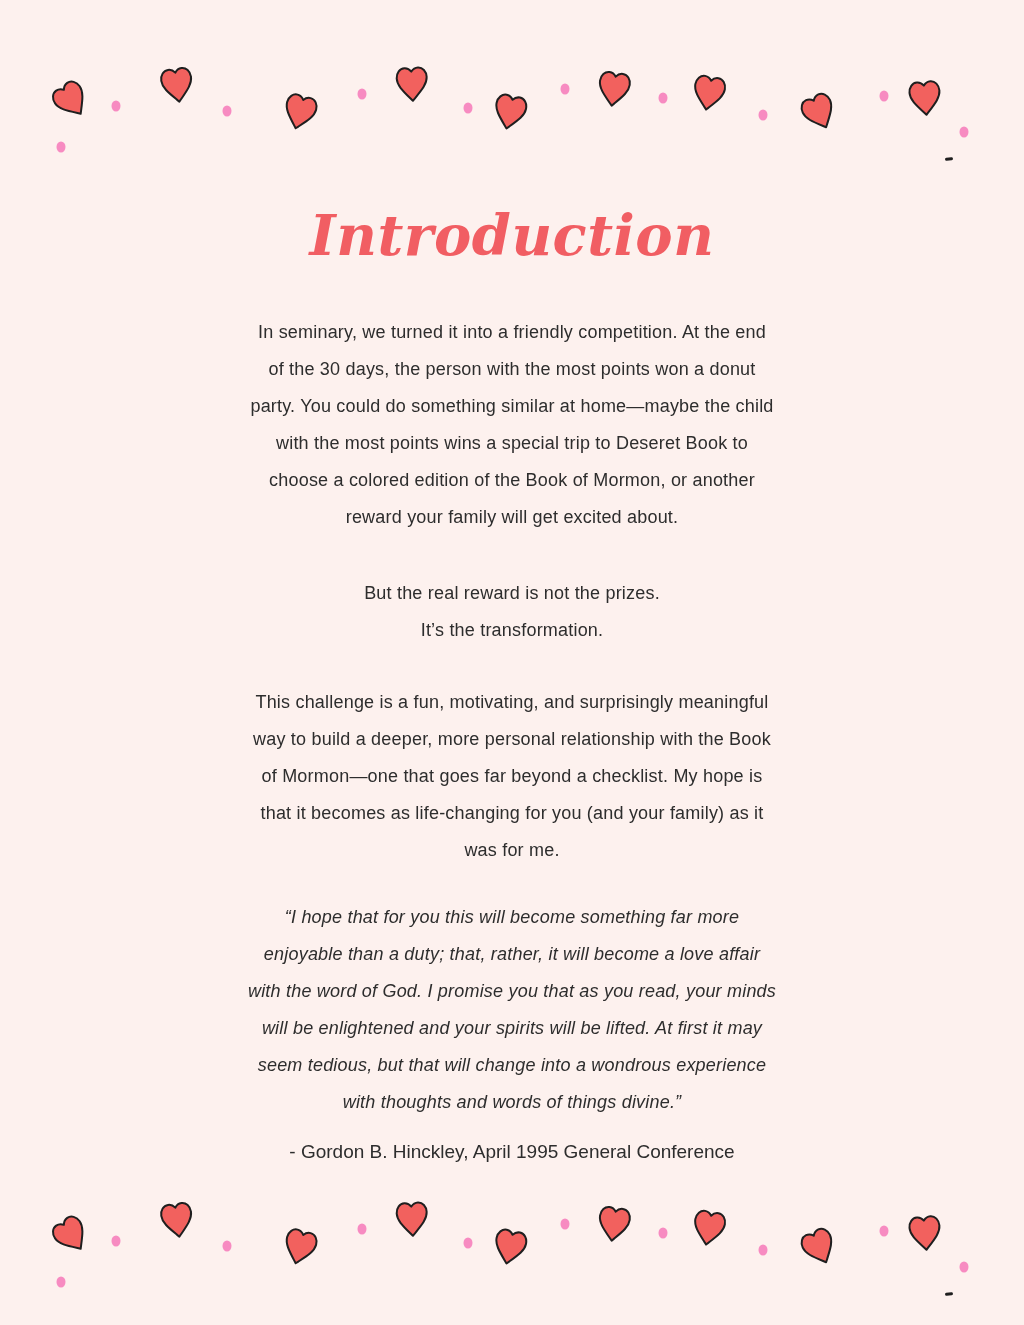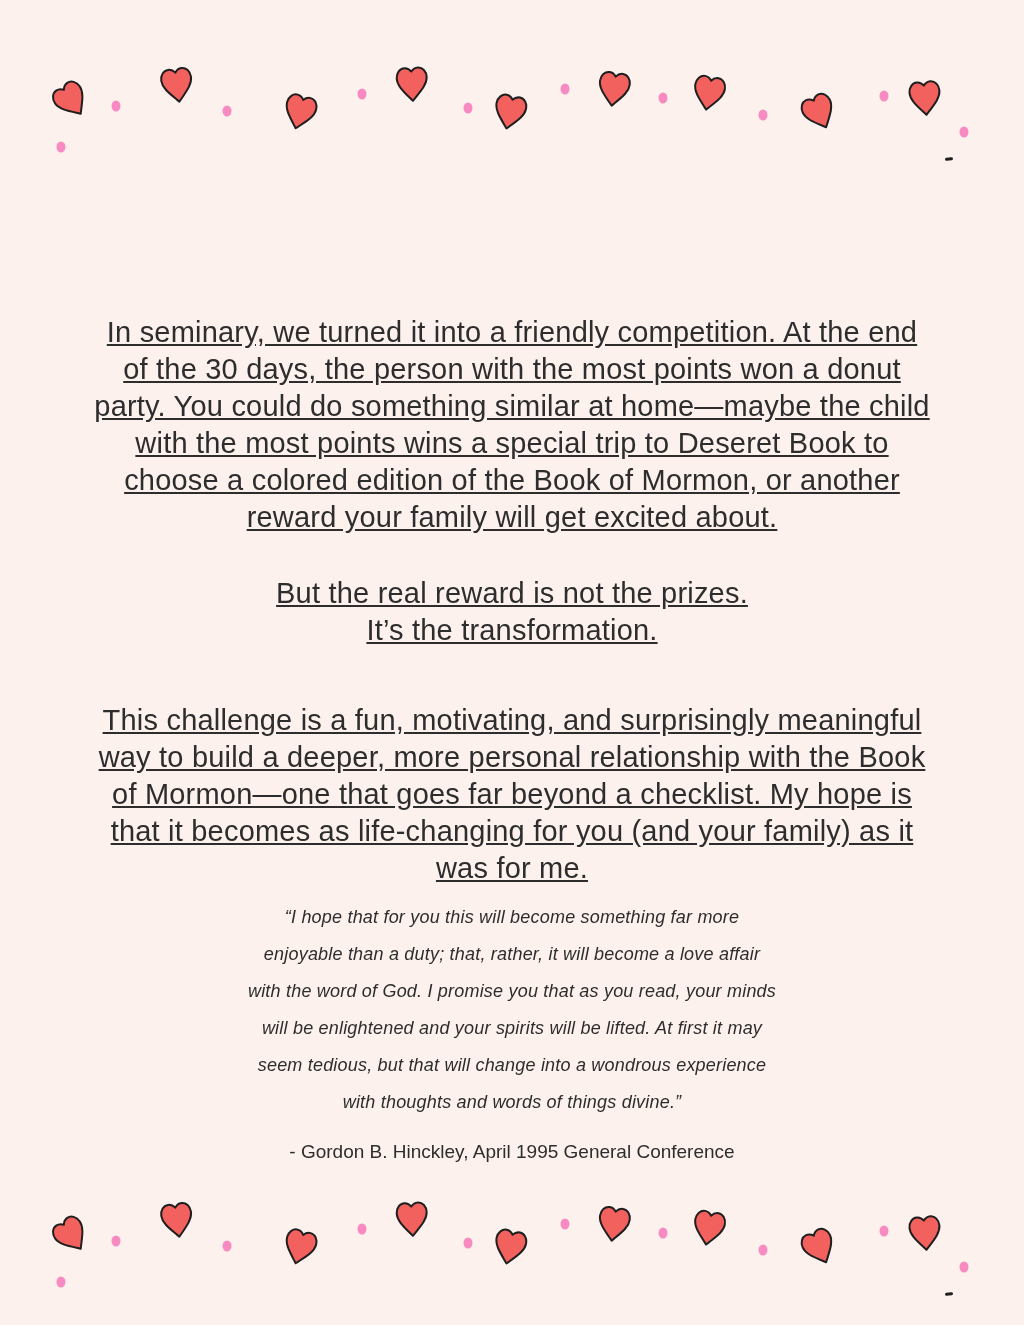--- a/index.html
+++ b/index.html
@@ -44,28 +44,27 @@
   .body-text, .quote-text, .attribution-text {
     position: absolute;
     left: 60px;
     width: 904px;
     margin: 0;
     text-align: center;
     white-space: pre-line;
     color: #2d2d2d;
   }
   .body-text {
-    font-size: 29px;
+    font-size: 18px;
     line-height: 37px;
     letter-spacing: 0.2px;
-    text-decoration: underline;
   }
   .p-seminary  { top: 314px; }
   .p-reward    { top: 575px; }
-  .p-challenge { top: 684px; margin-top: 18px; }
+  .p-challenge { top: 684px; }
   .quote-text {
     top: 899px;
     font-size: 18px;
     line-height: 37px;
     font-style: italic;
     letter-spacing: 0.2px;
   }
   .attribution-text {
     top: 1140px;
     font-size: 19px;
@@ -93,20 +92,21 @@
         <ellipse cx="468" cy="53" rx="4.5" ry="5.5" fill="#f78bc1"></ellipse>
         <ellipse cx="565" cy="34" rx="4.5" ry="5.5" fill="#f78bc1"></ellipse>
         <ellipse cx="663" cy="43" rx="4.5" ry="5.5" fill="#f78bc1"></ellipse>
         <ellipse cx="763" cy="60" rx="4.5" ry="5.5" fill="#f78bc1"></ellipse>
         <ellipse cx="884" cy="41" rx="4.5" ry="5.5" fill="#f78bc1"></ellipse>
         <ellipse cx="964" cy="77" rx="4.5" ry="5.5" fill="#f78bc1"></ellipse>
         <ellipse cx="61" cy="92" rx="4.5" ry="5.5" fill="#f78bc1"></ellipse>
         <rect x="945" y="102.5" width="8" height="3" rx="1.5" fill="#1f1f1f" transform="rotate(-8 949 104)"></rect>
       </svg></div>
 
+  <h1 class="page-title">Introduction</h1>
 
   <p class="body-text p-seminary">In seminary, we turned it into a friendly competition. At the end
 of the 30 days, the person with the most points won a donut
 party. You could do something similar at home—maybe the child
 with the most points wins a special trip to Deseret Book to
 choose a colored edition of the Book of Mormon, or another
 reward your family will get excited about.</p>
 
   <p class="body-text p-reward">But the real reward is not the prizes.
 It’s the transformation.</p>

